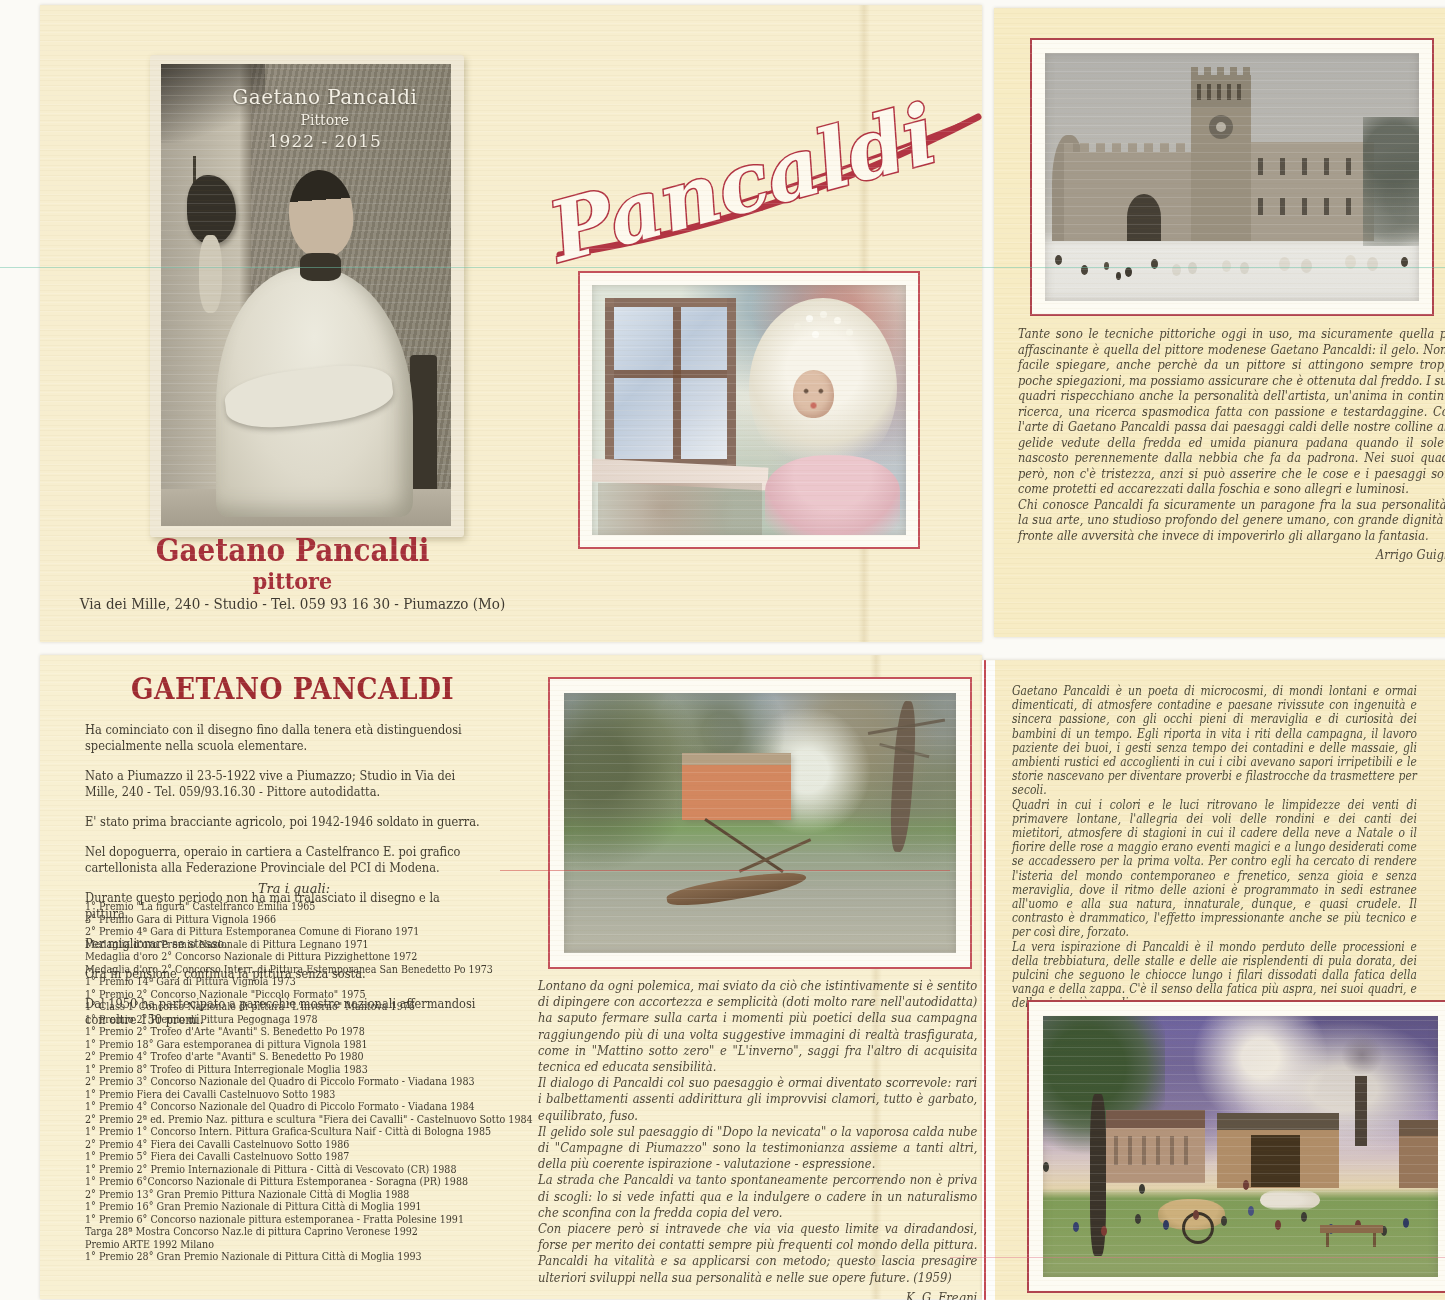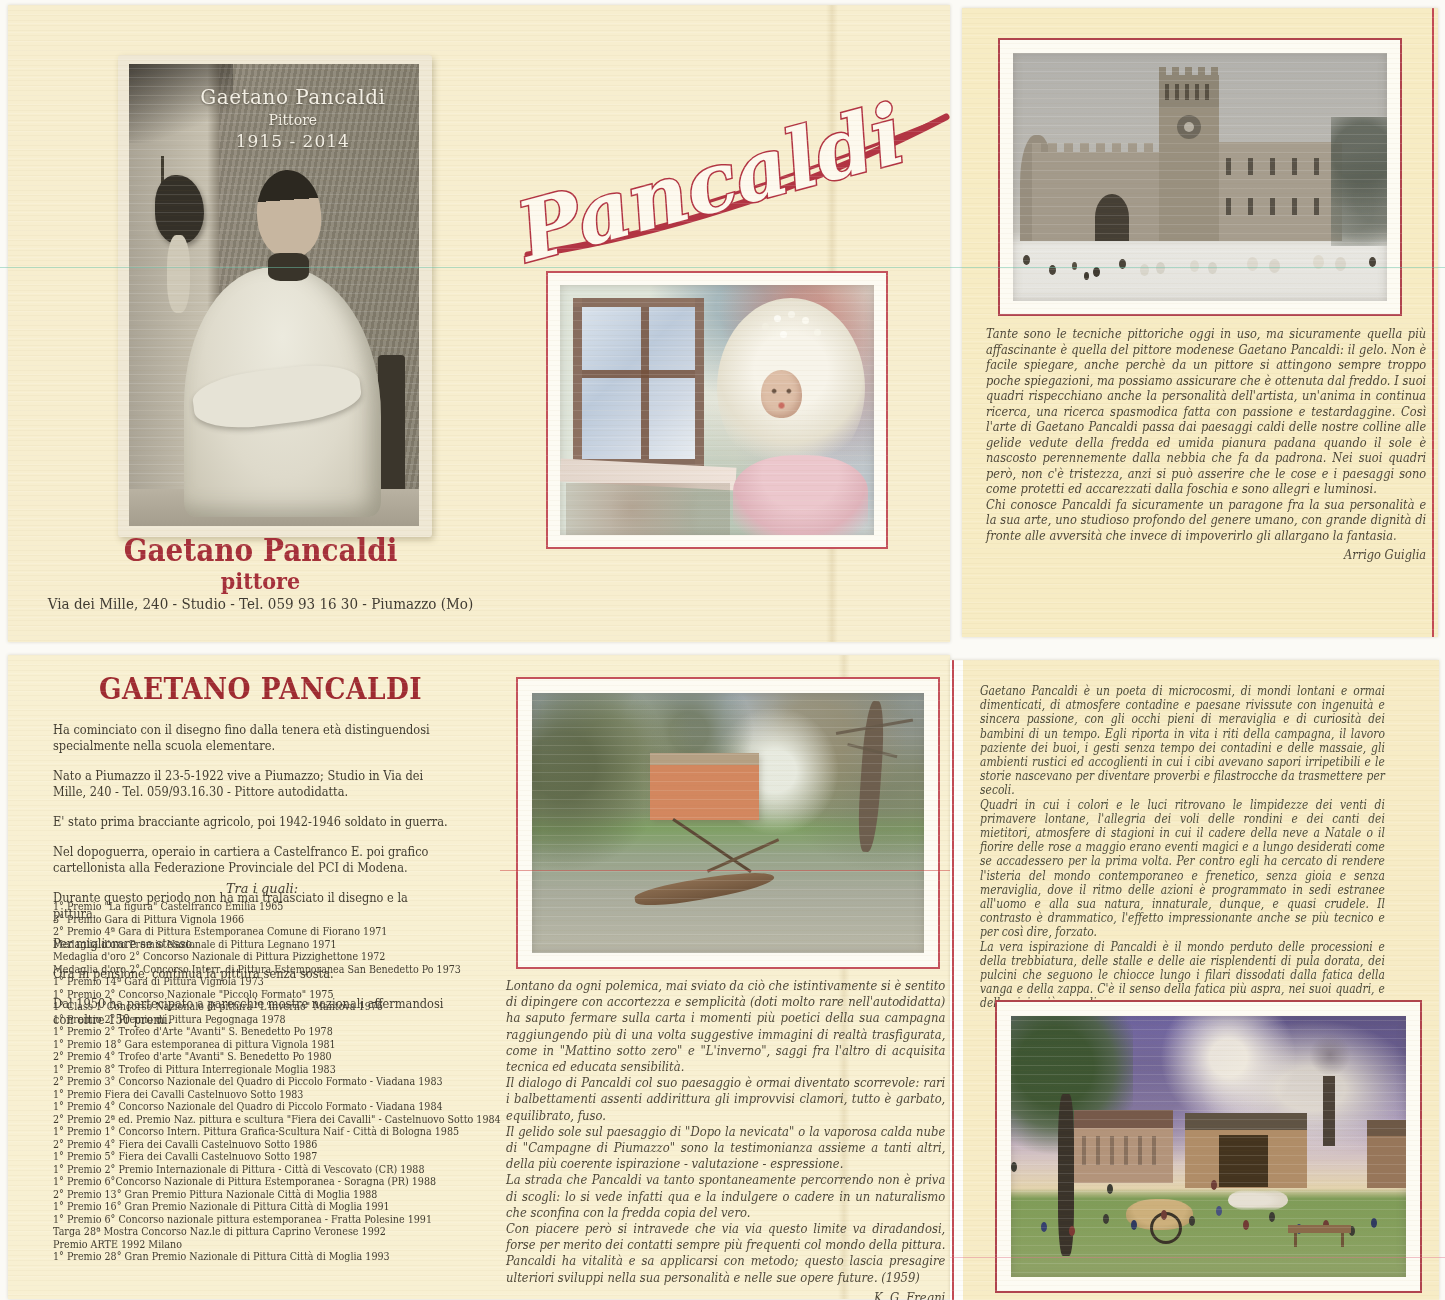--- a/index.html
+++ b/index.html
@@ -1,19 +1,19 @@
 <!DOCTYPE html>
 <html><head>
 <meta charset="utf-8">
 <style>
   html,body{margin:0;padding:0;background:#fbfaf6;}
   *{box-sizing:border-box;}
   #sheet{position:relative;width:1445px;height:1300px;background:#fbfaf6;overflow:hidden;
          font-family:"DejaVu Serif","Liberation Serif",serif;color:#3f3a2f;}
-  .page{position:absolute;box-shadow:0 0 3px rgba(120,110,80,.25);}
+  .page{position:absolute;box-shadow:0 0 3px rgba(120,110,80,.25);margin-left:32px;}
   .page::after{content:"";position:absolute;inset:0;pointer-events:none;
     background:repeating-linear-gradient(180deg,rgba(150,120,50,.045) 0 1px,rgba(255,255,255,0) 1px 5px),
                repeating-linear-gradient(180deg,rgba(255,255,255,.12) 0 1px,rgba(255,255,255,0) 1px 9px);}
   #page-tl{left:8px;top:5px;width:942px;height:637px;background:#f7eecf;}
   #page-tr{left:962px;top:8px;width:476px;height:629px;background:#f7ecc4;}
   #page-bl{left:8px;top:655px;width:942px;height:644px;background:#f8f0d2;}
   #page-br{left:950px;top:660px;width:489px;height:640px;
            background:linear-gradient(90deg,#ffffff 0 2px,#c24a55 2px 4px,#fdfdfb 4px 13px,#f7ecc6 13px);}
   .crease{position:absolute;top:0;width:12px;height:100%;pointer-events:none;
           background:linear-gradient(90deg,rgba(150,120,60,0),rgba(150,120,60,.14),rgba(150,120,60,0));}
@@ -235,21 +235,21 @@
         <div class="ph-scarf"></div>
         <div class="ph-chair"></div>
         <div class="ph-table"></div>
         <div class="ph-jacket"></div>
         <div class="ph-arm"></div>
         <div class="ph-head"></div>
         <div class="ph-collar"></div>
         <div id="photo-caption">
           <div class="c-name">Gaetano Pancaldi</div>
           <div class="c-role">Pittore</div>
-          <div class="c-years">1915 - 2014</div>
+          <div class="c-years">1922 - 2015</div>
         </div>
       </div>
     </div>
 
     <div id="tl-name">Gaetano Pancaldi</div>
     <div id="tl-role">pittore</div>
     <div id="tl-address">Via dei Mille, 240 - Studio - Tel. 059 93 16 30 - Piumazzo (Mo)</div>
 
     <div id="sig">
       <svg width="452" height="215" viewBox="0 0 452 215">

